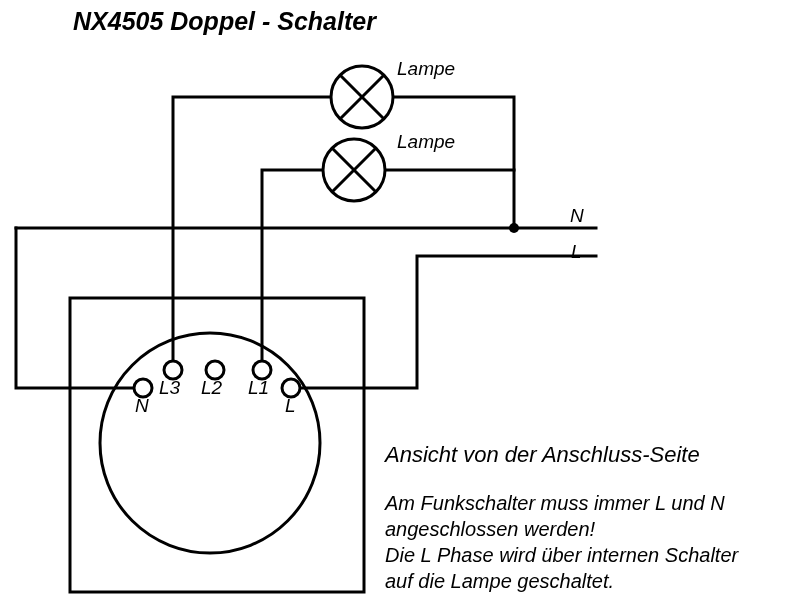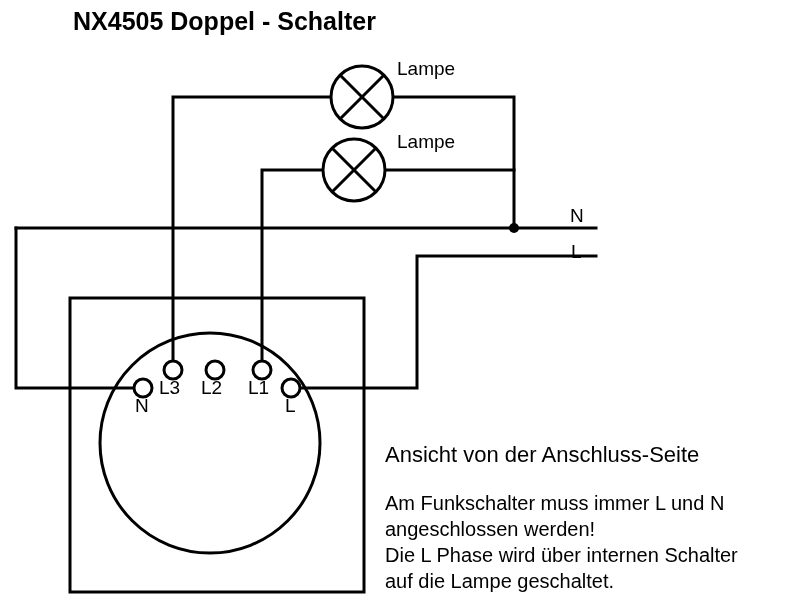--- a/index.html
+++ b/index.html
@@ -13,20 +13,21 @@
     font-family: "Liberation Sans", sans-serif;
     color: #000000;
     position: relative;
     overflow: hidden;
   }
   #diagram-root {
     position: absolute;
     left: 0; top: 0;
     width: 800px;
     height: 600px;
+    font-style: italic;
   }
   svg.diagram {
     display: block;
     width: 800px;
     height: 600px;
   }
   .wire {
     fill: none;
     stroke: #000000;
     stroke-width: 3;

